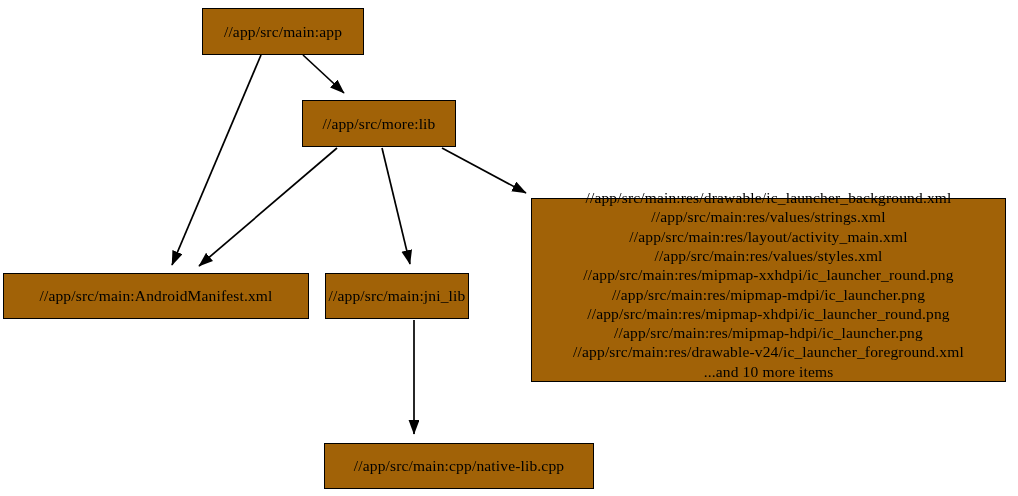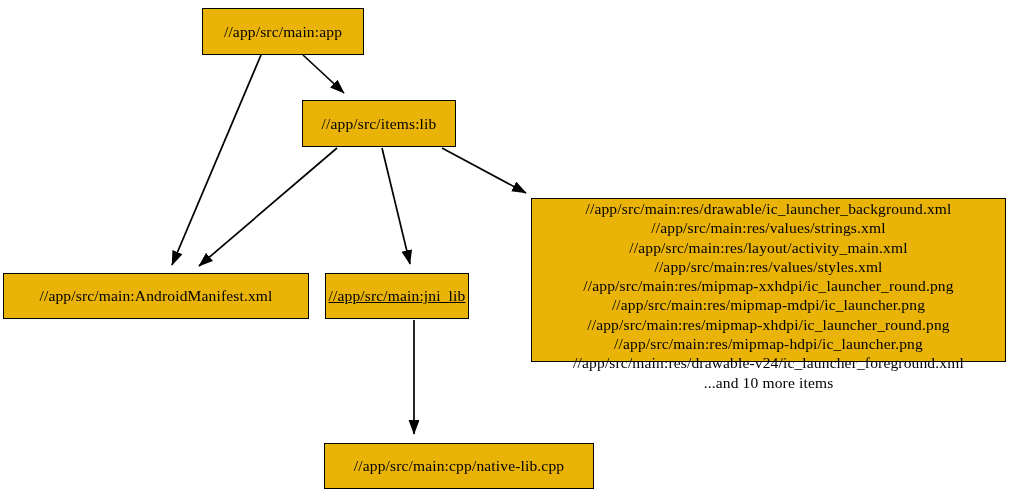--- a/index.html
+++ b/index.html
@@ -23,42 +23,42 @@
     left: 0;
     top: 0;
     width: 1018px;
     height: 496px;
     pointer-events: none;
   }
   .node {
     position: absolute;
     box-sizing: border-box;
     border: 1px solid #000000;
-    background: #eab308;
+    background: #a16207;
     display: flex;
     align-items: center;
     justify-content: center;
     text-align: center;
     line-height: 1.0;
     z-index: 2;
   }
   .node-label {
     display: block;
     white-space: pre;
     font-size: 15.5px;
     letter-spacing: 0.01em;
   }
   
   #node-app        { left: 202px; top: 8px;   width: 162px; height: 47px; }
   #node-lib        { left: 302px; top: 100px; width: 154px; height: 47px; }
   #node-manifest   { left: 3px;   top: 273px; width: 306px; height: 46px; text-align: center; }
-  #node-jni        { left: 325px; top: 273px; width: 144px; height: 46px; text-decoration: underline; }
+  #node-jni        { left: 325px; top: 273px; width: 144px; height: 46px; }
   #node-cpp        { left: 280px; top: 443px; width: 270px; height: 46px; margin-left: 44px; }
-  #node-res        { left: 531px; top: 198px; width: 475px; height: 164px;
-                     align-items: flex-start; justify-content: center; }
+  #node-res        { left: 531px; top: 198px; width: 475px; height: 184px;
+                     align-items: flex-end; justify-content: center; }
   #node-res .node-label {
     font-size: 15.5px;
     line-height: 1.245;
   }
 </style>
 </head>
 <body>
 
 <div id="graph">
 
@@ -92,21 +92,21 @@
     <g>
       <path d="M414,320 L414,434" stroke="#000000" stroke-width="1.7" fill="none" marker-end="url(#ah)"></path>
     </g>
   </svg>
 
   <div class="node" id="node-app">
     <span class="node-label">//app/src/main:app</span>
   </div>
 
   <div class="node" id="node-lib">
-    <span class="node-label">//app/src/items:lib</span>
+    <span class="node-label">//app/src/more:lib</span>
   </div>
 
   <div class="node" id="node-manifest">
     <span class="node-label">//app/src/main:AndroidManifest.xml</span>
   </div>
 
   <div class="node" id="node-jni">
     <span class="node-label">//app/src/main:jni_lib</span>
   </div>
 

